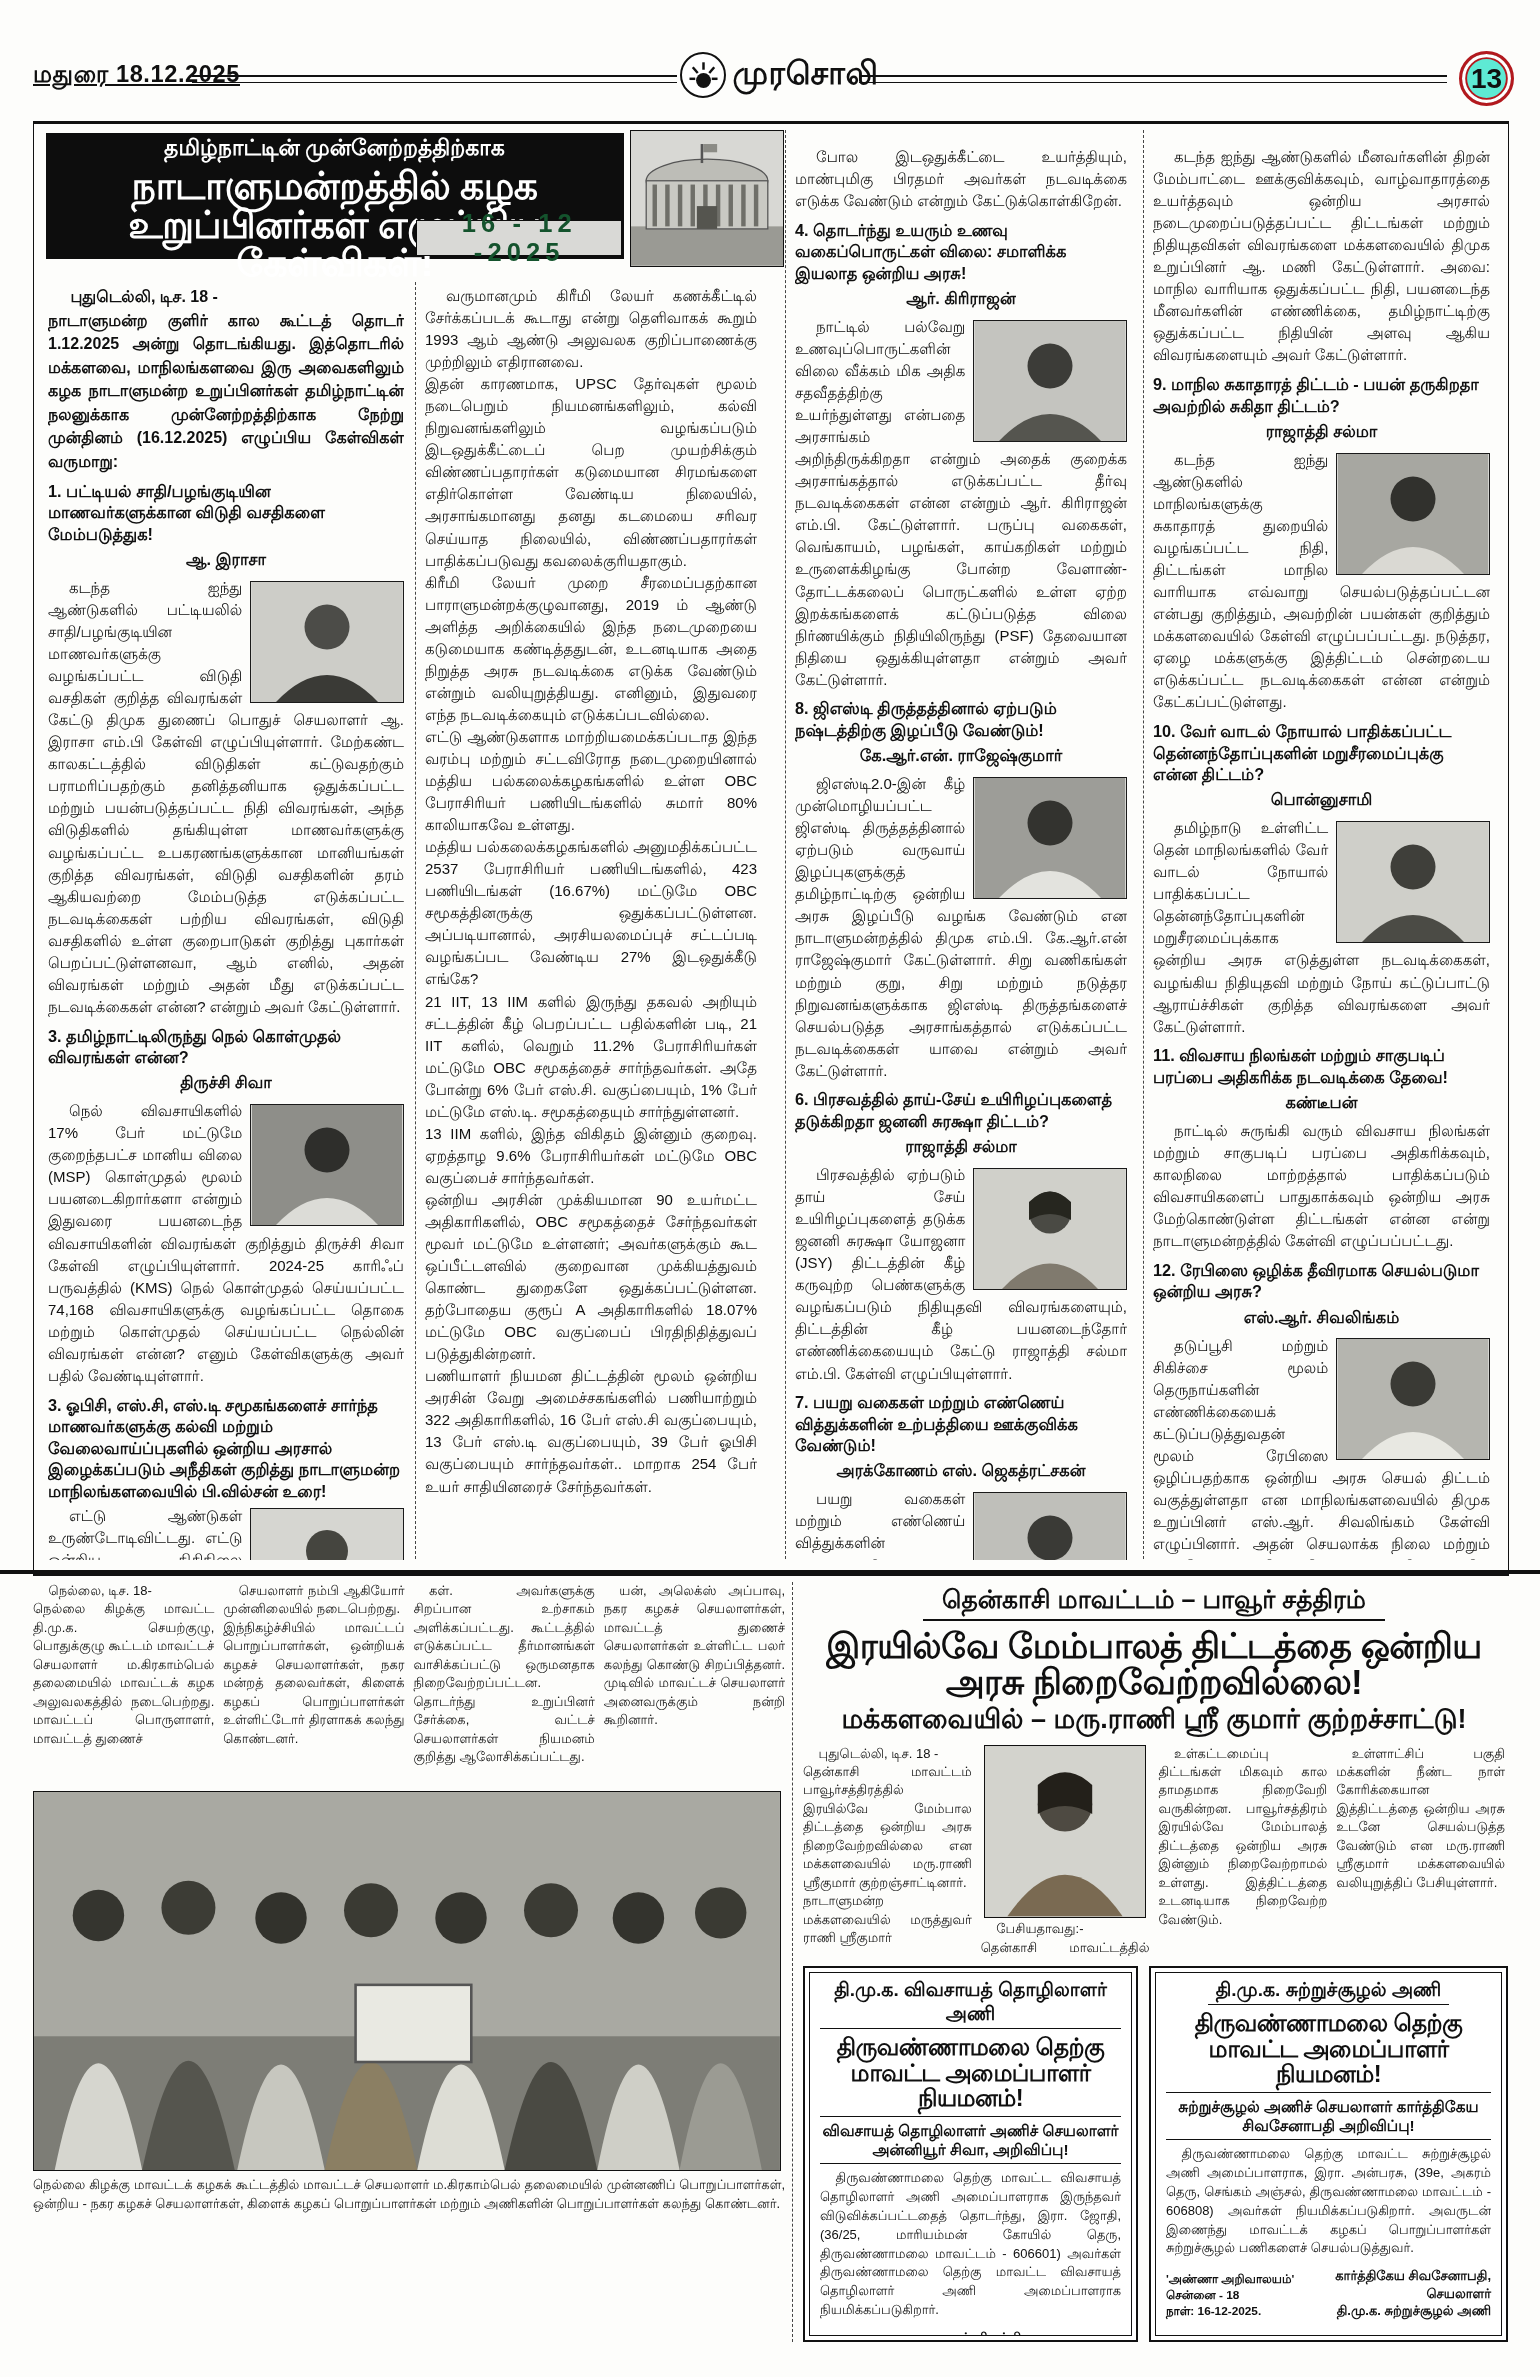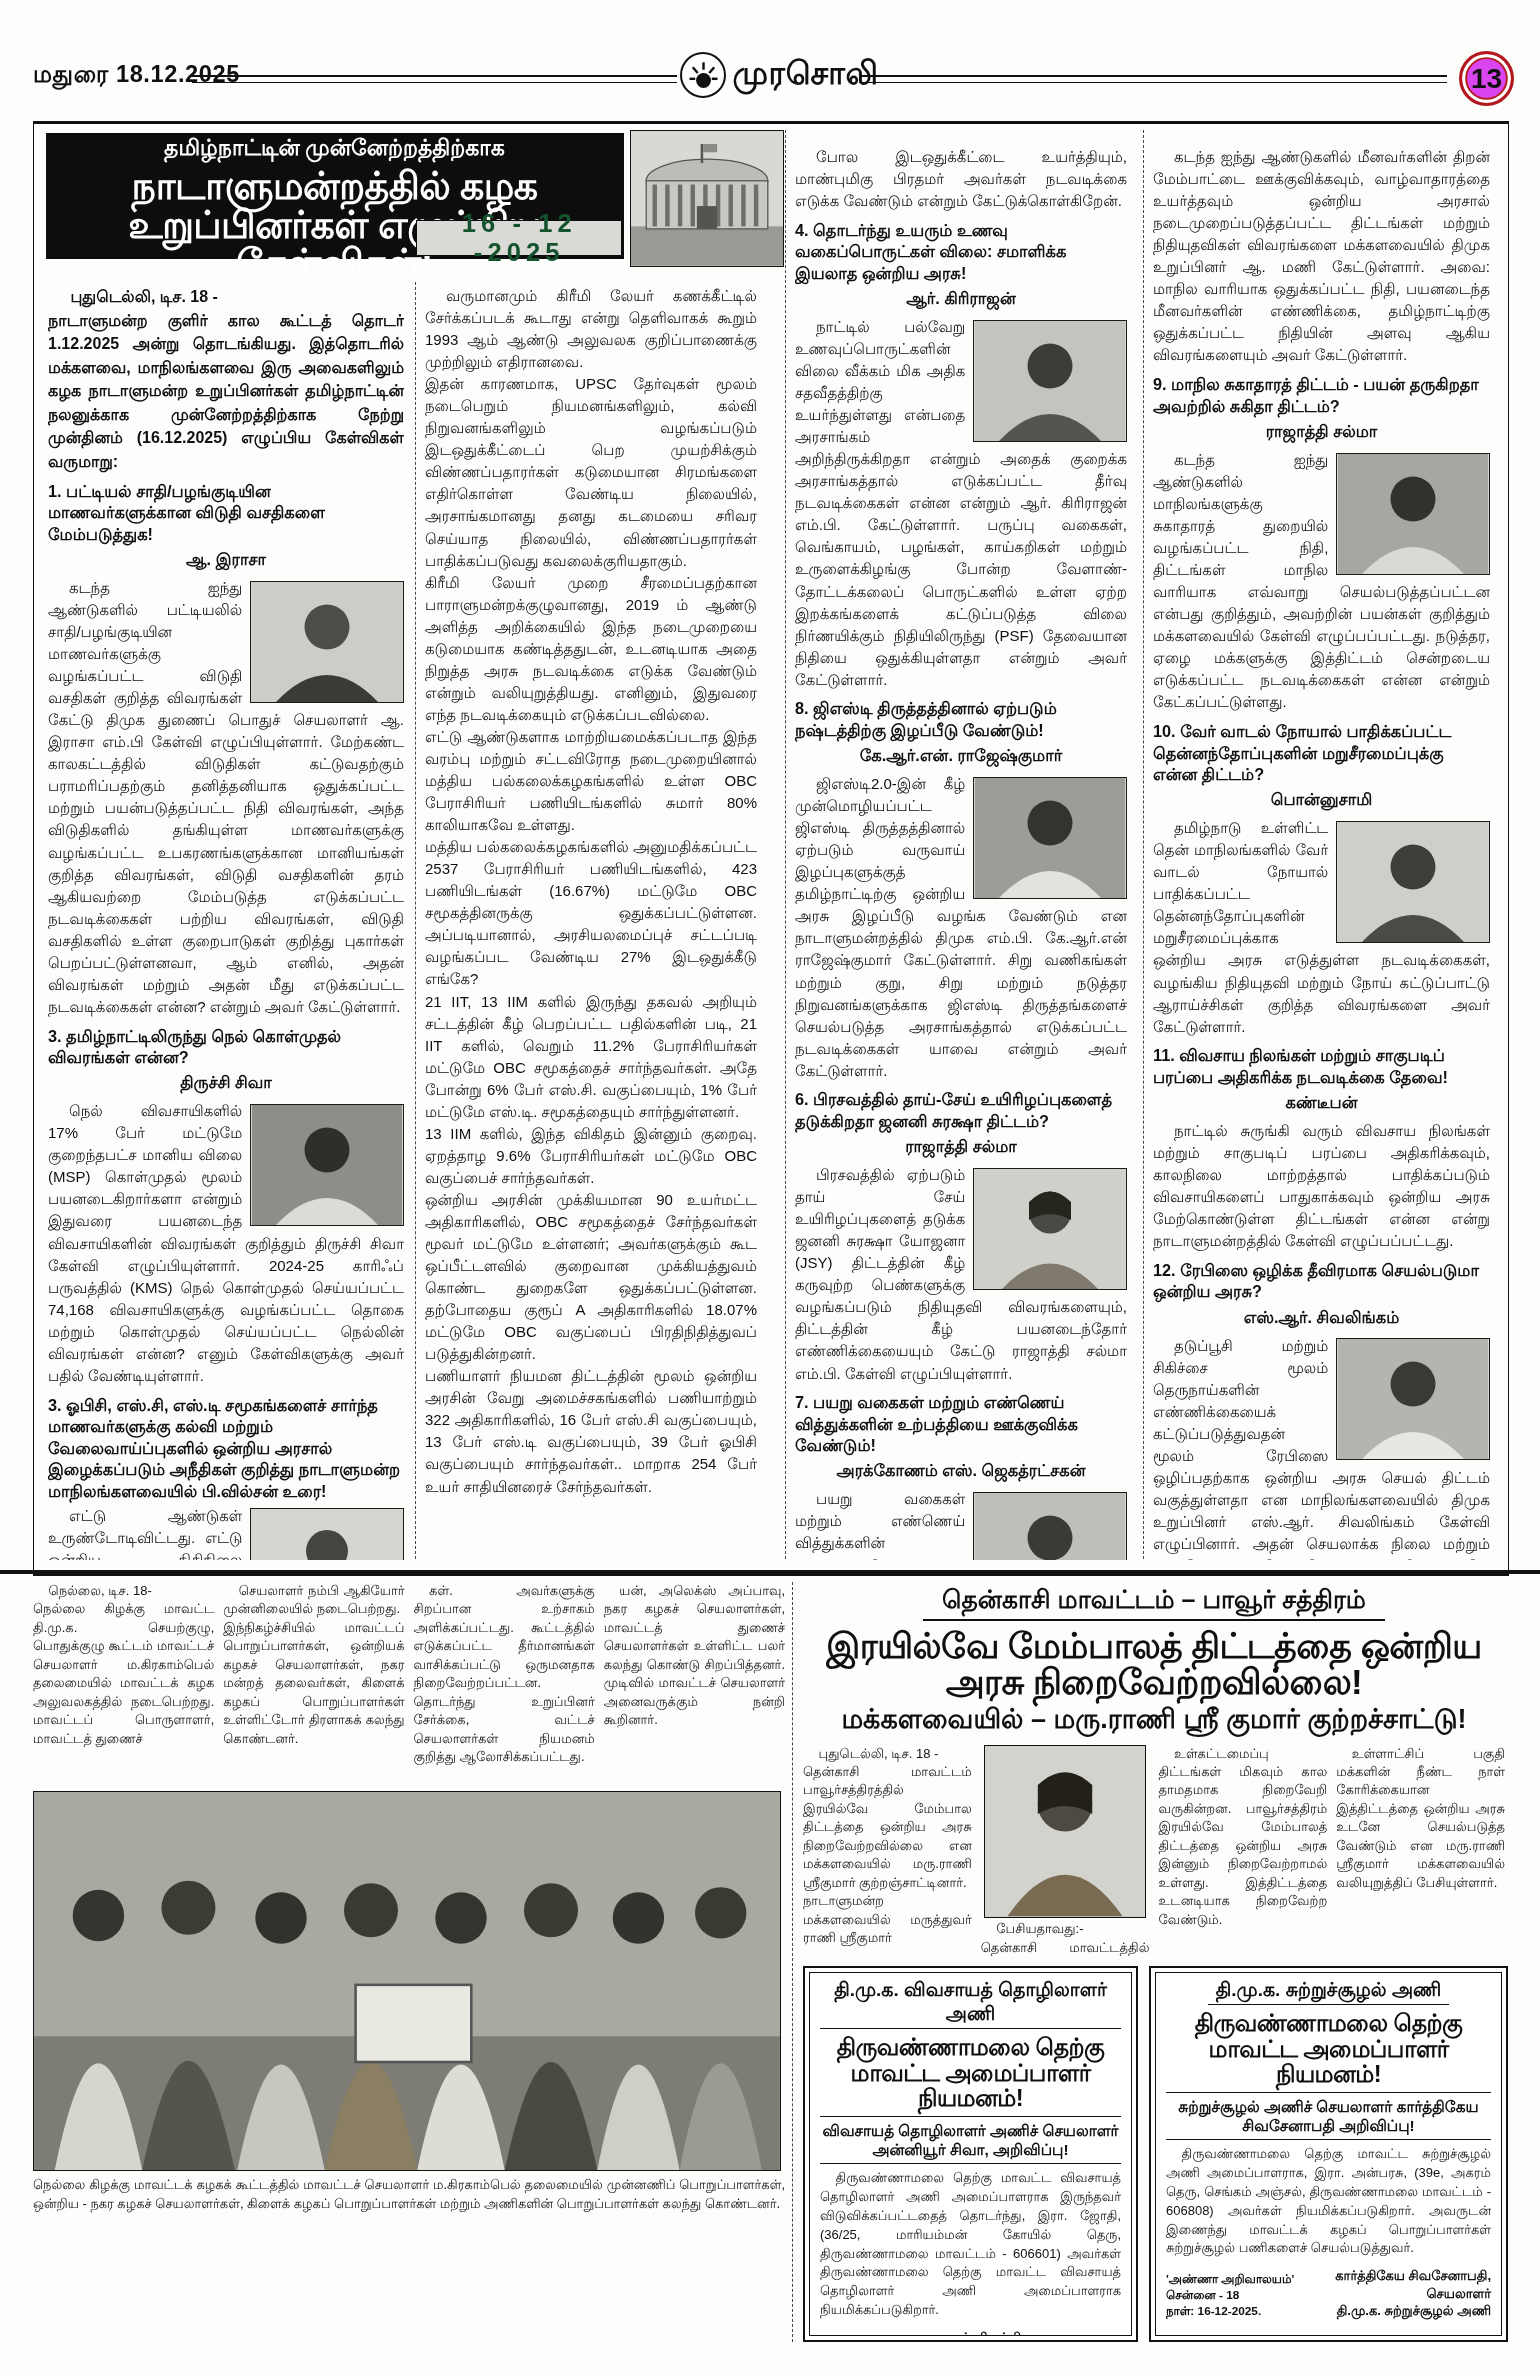--- a/index.html
+++ b/index.html
@@ -1,28 +1,28 @@
 <!DOCTYPE html>
 <html style="font-size:10.2px"><head>
 <meta charset="utf-8">
 <style>
   html,body{margin:0;padding:0;background:#e8e8e4;}
   .page{position:relative;width:1541px;height:2377px;background:#fdfdfb;color:#101010;
         font-family:"Liberation Sans","DejaVu Sans",sans-serif;overflow:hidden;}
   
-  .ph-date{position:absolute;left:33px;top:61px;font-size:23.6px;font-weight:700;letter-spacing:0.6px;}
+  .ph-date{position:absolute;left:33px;top:61px;font-size:23.6px;font-weight:700;letter-spacing:0.6px;text-decoration:underline;}
   .ph-rule{position:absolute;top:75px;height:2.6px;border-top:2.6px solid #111;border-bottom:1.9px solid #111;padding-top:2.6px;}
   .ph-rule.left{left:192px;width:485px;}
   .ph-rule.right{left:859px;width:588px;}
   .masthead{position:absolute;left:680px;top:52px;display:flex;align-items:center;gap:6.4px;}
   .emblem{width:42px;height:42px;border-radius:50%;border:2.6px solid #111;background:#fff;display:flex;align-items:center;justify-content:center;}
   .masthead-title{font-size:32px;font-weight:800;letter-spacing:0.6px;}
   .pagenum{position:absolute;left:1459px;top:51px;width:49px;height:49px;border-radius:50%;
            border:3.8px solid #b3191e;box-shadow:inset 0 0 0 3.2px #fff,inset 0 0 0 5.1px #b3191e;
-           display:flex;align-items:center;justify-content:center;font-size:28px;font-weight:800;background:#d946ef;}
+           display:flex;align-items:center;justify-content:center;font-size:28px;font-weight:800;background:#5eead4;}
   
   .mainbox{position:absolute;left:33px;top:121px;width:1474px;height:1448px;
            border-top:3.8px solid #111;border-bottom:4.5px solid #111;border-left:1.3px solid #111;border-right:1.3px solid #111;}
   .banner{position:absolute;left:11.5px;top:9px;width:578px;height:126px;background:#0d0d0d;color:#fff;text-align:center;}
   .banner-kicker{margin-top:2px;font-size:22px;font-weight:800;font-family:Liberation Serif, serif;}
   .banner-headline{margin-top:3.8px;font-size:38px;font-weight:900;line-height:1.02;letter-spacing:-0.6px;}
   .banner-date{position:absolute;right:1.3px;bottom:2.6px;width:204px;height:34px;background:#d9d9d6;border:1.3px solid #0d0d0d;
                color:#14532d;font-size:25.5px;font-weight:800;letter-spacing:5.1px;display:flex;align-items:center;justify-content:center;}
   .parlphoto{position:absolute;left:596px;top:6.4px;width:152px;height:135px;border:1.9px solid #111;background:#cfcfcc;}
   .parlphoto svg{width:100%;height:100%;display:block;}

